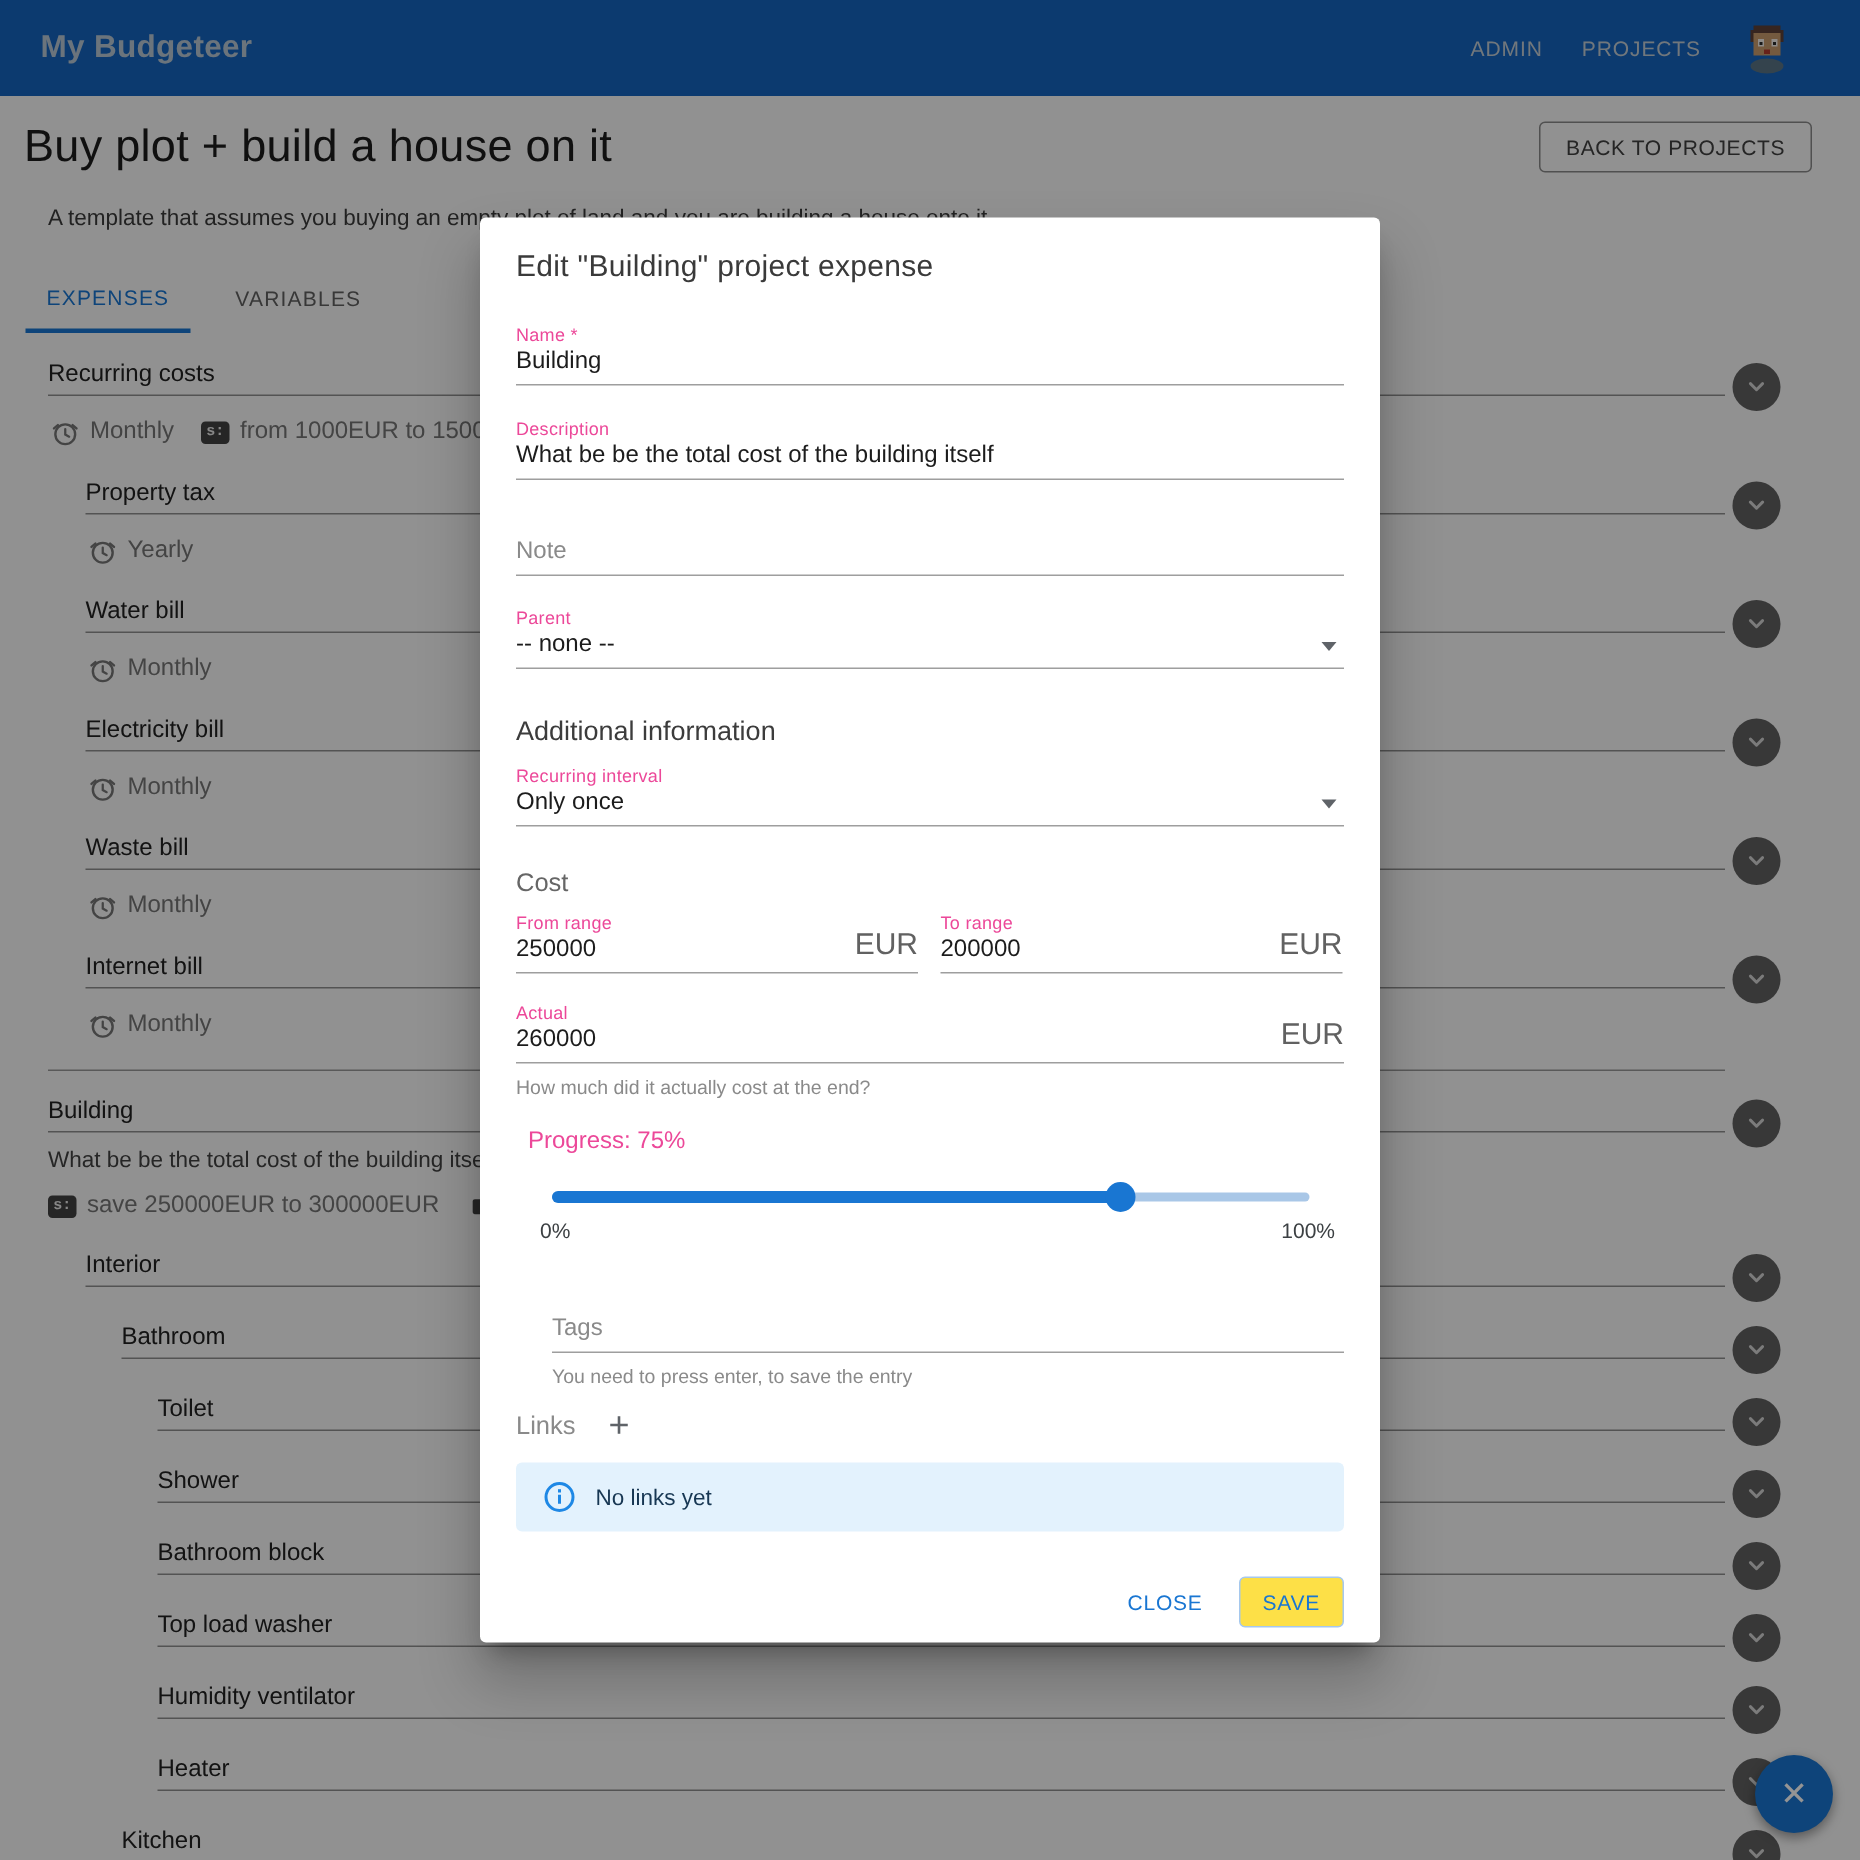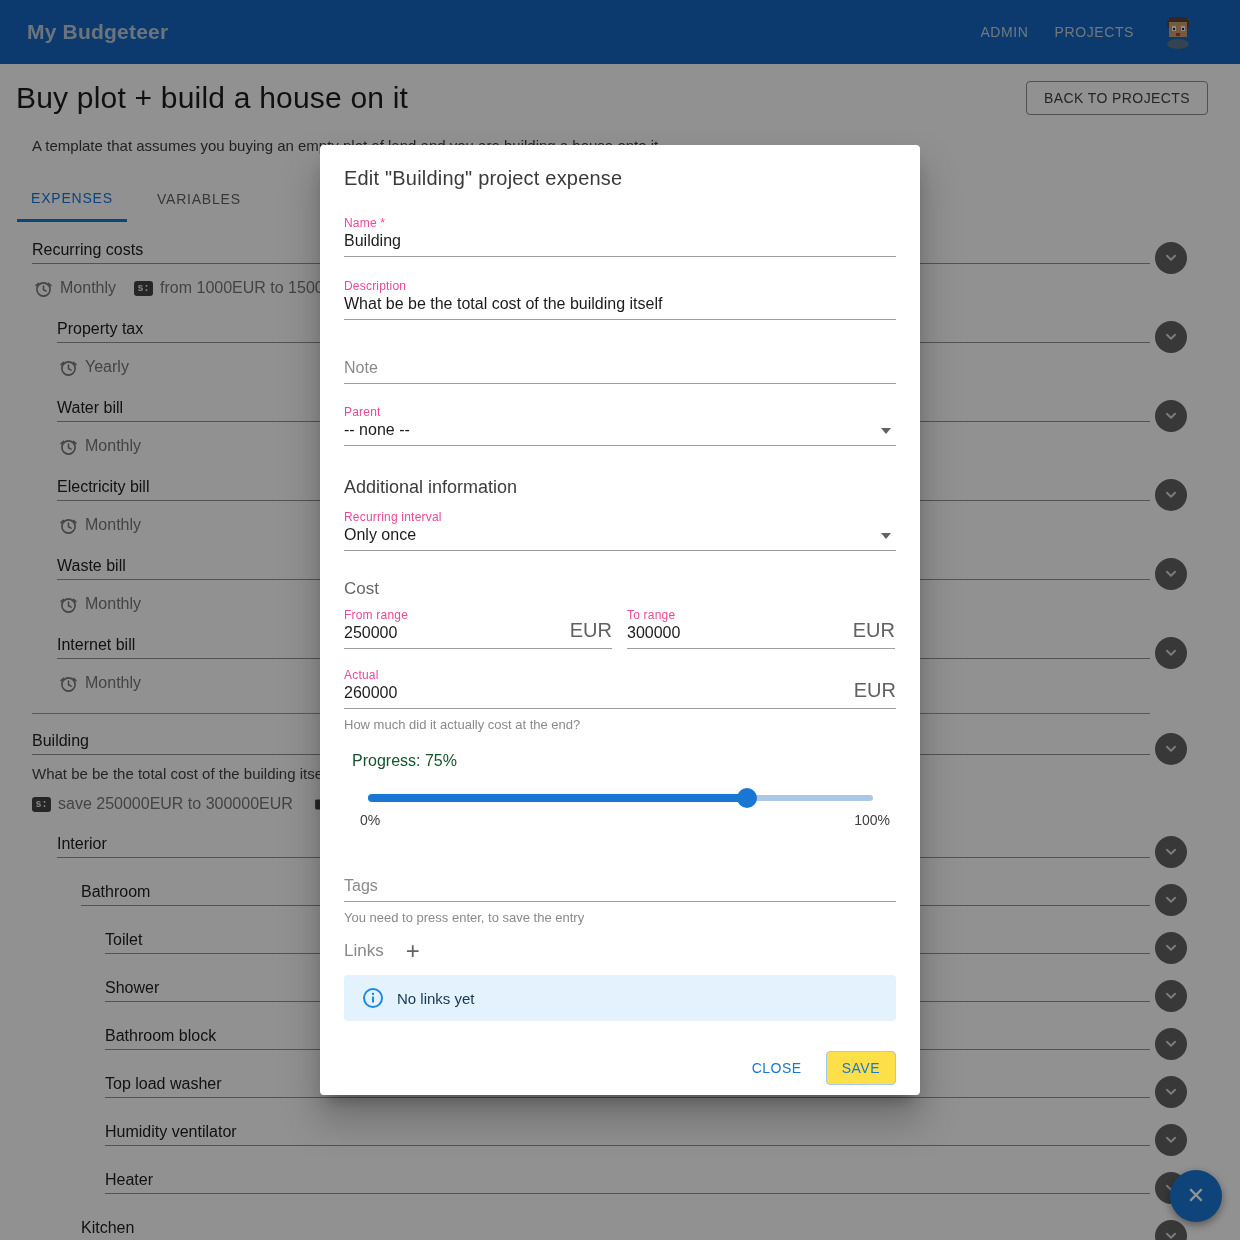--- a/index.html
+++ b/index.html
@@ -62,21 +62,21 @@
   .dd-arrow { position:absolute; right:5px; bottom:11px; width:0; height:0;
     border-left:5px solid transparent; border-right:5px solid transparent; border-top:6px solid #5f6368; }
   .fhelper { font-size:13px; color:#8a8a8a; margin-top:8px; }
 
   .section-h { font-size:18px; color:#3c3c3c; font-weight:400; }
   .cost-h { font-size:17px; color:#666; font-weight:400; }
 
   .cost-row { display:flex; gap:15px; }
   .cost-col { width:268px; }
 
-  .progress-label { font-size:16px; color:#14532d; margin-left:8px; }
+  .progress-label { font-size:16px; color:#ec4899; margin-left:8px; }
   .slider { position:relative; margin:18px 23px 0 24px; height:20px; cursor:pointer; }
   .slider .track { position:absolute; top:7px; left:0; right:0; height:6px; border-radius:3px; background:#a9c7e7; }
   .slider .fill { position:absolute; top:6px; left:0; height:8px; border-radius:4px; background:#1976d2; }
   .slider .thumb { position:absolute; top:0; width:20px; height:20px; border-radius:50%; background:#1976d2; transform:translateX(-50%); }
   .scale-row { display:flex; justify-content:space-between; margin:4px 6px 0 16px; font-size:14px; color:#3c4043; }
 
   .links-row { display:flex; align-items:center; gap:22px; }
   .links-label { font-size:17px; color:#8a8a8a; }
   .plus-btn { background:none; border:none; font-size:24px; color:#5f6368; cursor:pointer; line-height:20px; font-family:inherit; }
 
@@ -92,21 +92,21 @@
   .m-name  { margin-top:26px; }
   .m-desc  { margin-top:22px; }
   .m-note  { margin-top:37px; }
   .m-parent{ margin-top:21px; }
   .m-addl  { margin-top:31px; }
   .m-rec   { margin-top:12px; }
   .m-cost  { margin-top:28px; }
   .m-crow  { margin-top:9px; }
   .m-act   { margin-top:19px; }
   .m-prog  { margin-top:20px; }
-  .m-tags  { margin-top:47px; }
+  .m-tags  { margin-top:47px;margin-left:24px; }
   .m-links { margin-top:16px; }
 </style>
 </head>
 <body>
 
 <div class="page">
 
   <div class="app-bar">
     <div class="brand">My Budgeteer</div>
     <div class="spacer"></div>
@@ -360,21 +360,21 @@
     <div class="cost-col fgroup">
       <div class="flabel">From range</div>
       <div class="fvalue">
         <span>250000</span>
         <span class="suffix">EUR</span>
       </div>
     </div>
     <div class="cost-col fgroup">
       <div class="flabel">To range</div>
       <div class="fvalue">
-        <span>300000</span>
+        <span>200000</span>
         <span class="suffix">EUR</span>
       </div>
     </div>
   </div>
 
   <div class="fgroup m-act">
     <div class="flabel">Actual</div>
     <div class="fvalue">
       <span>260000</span>
       <span class="suffix">EUR</span>

